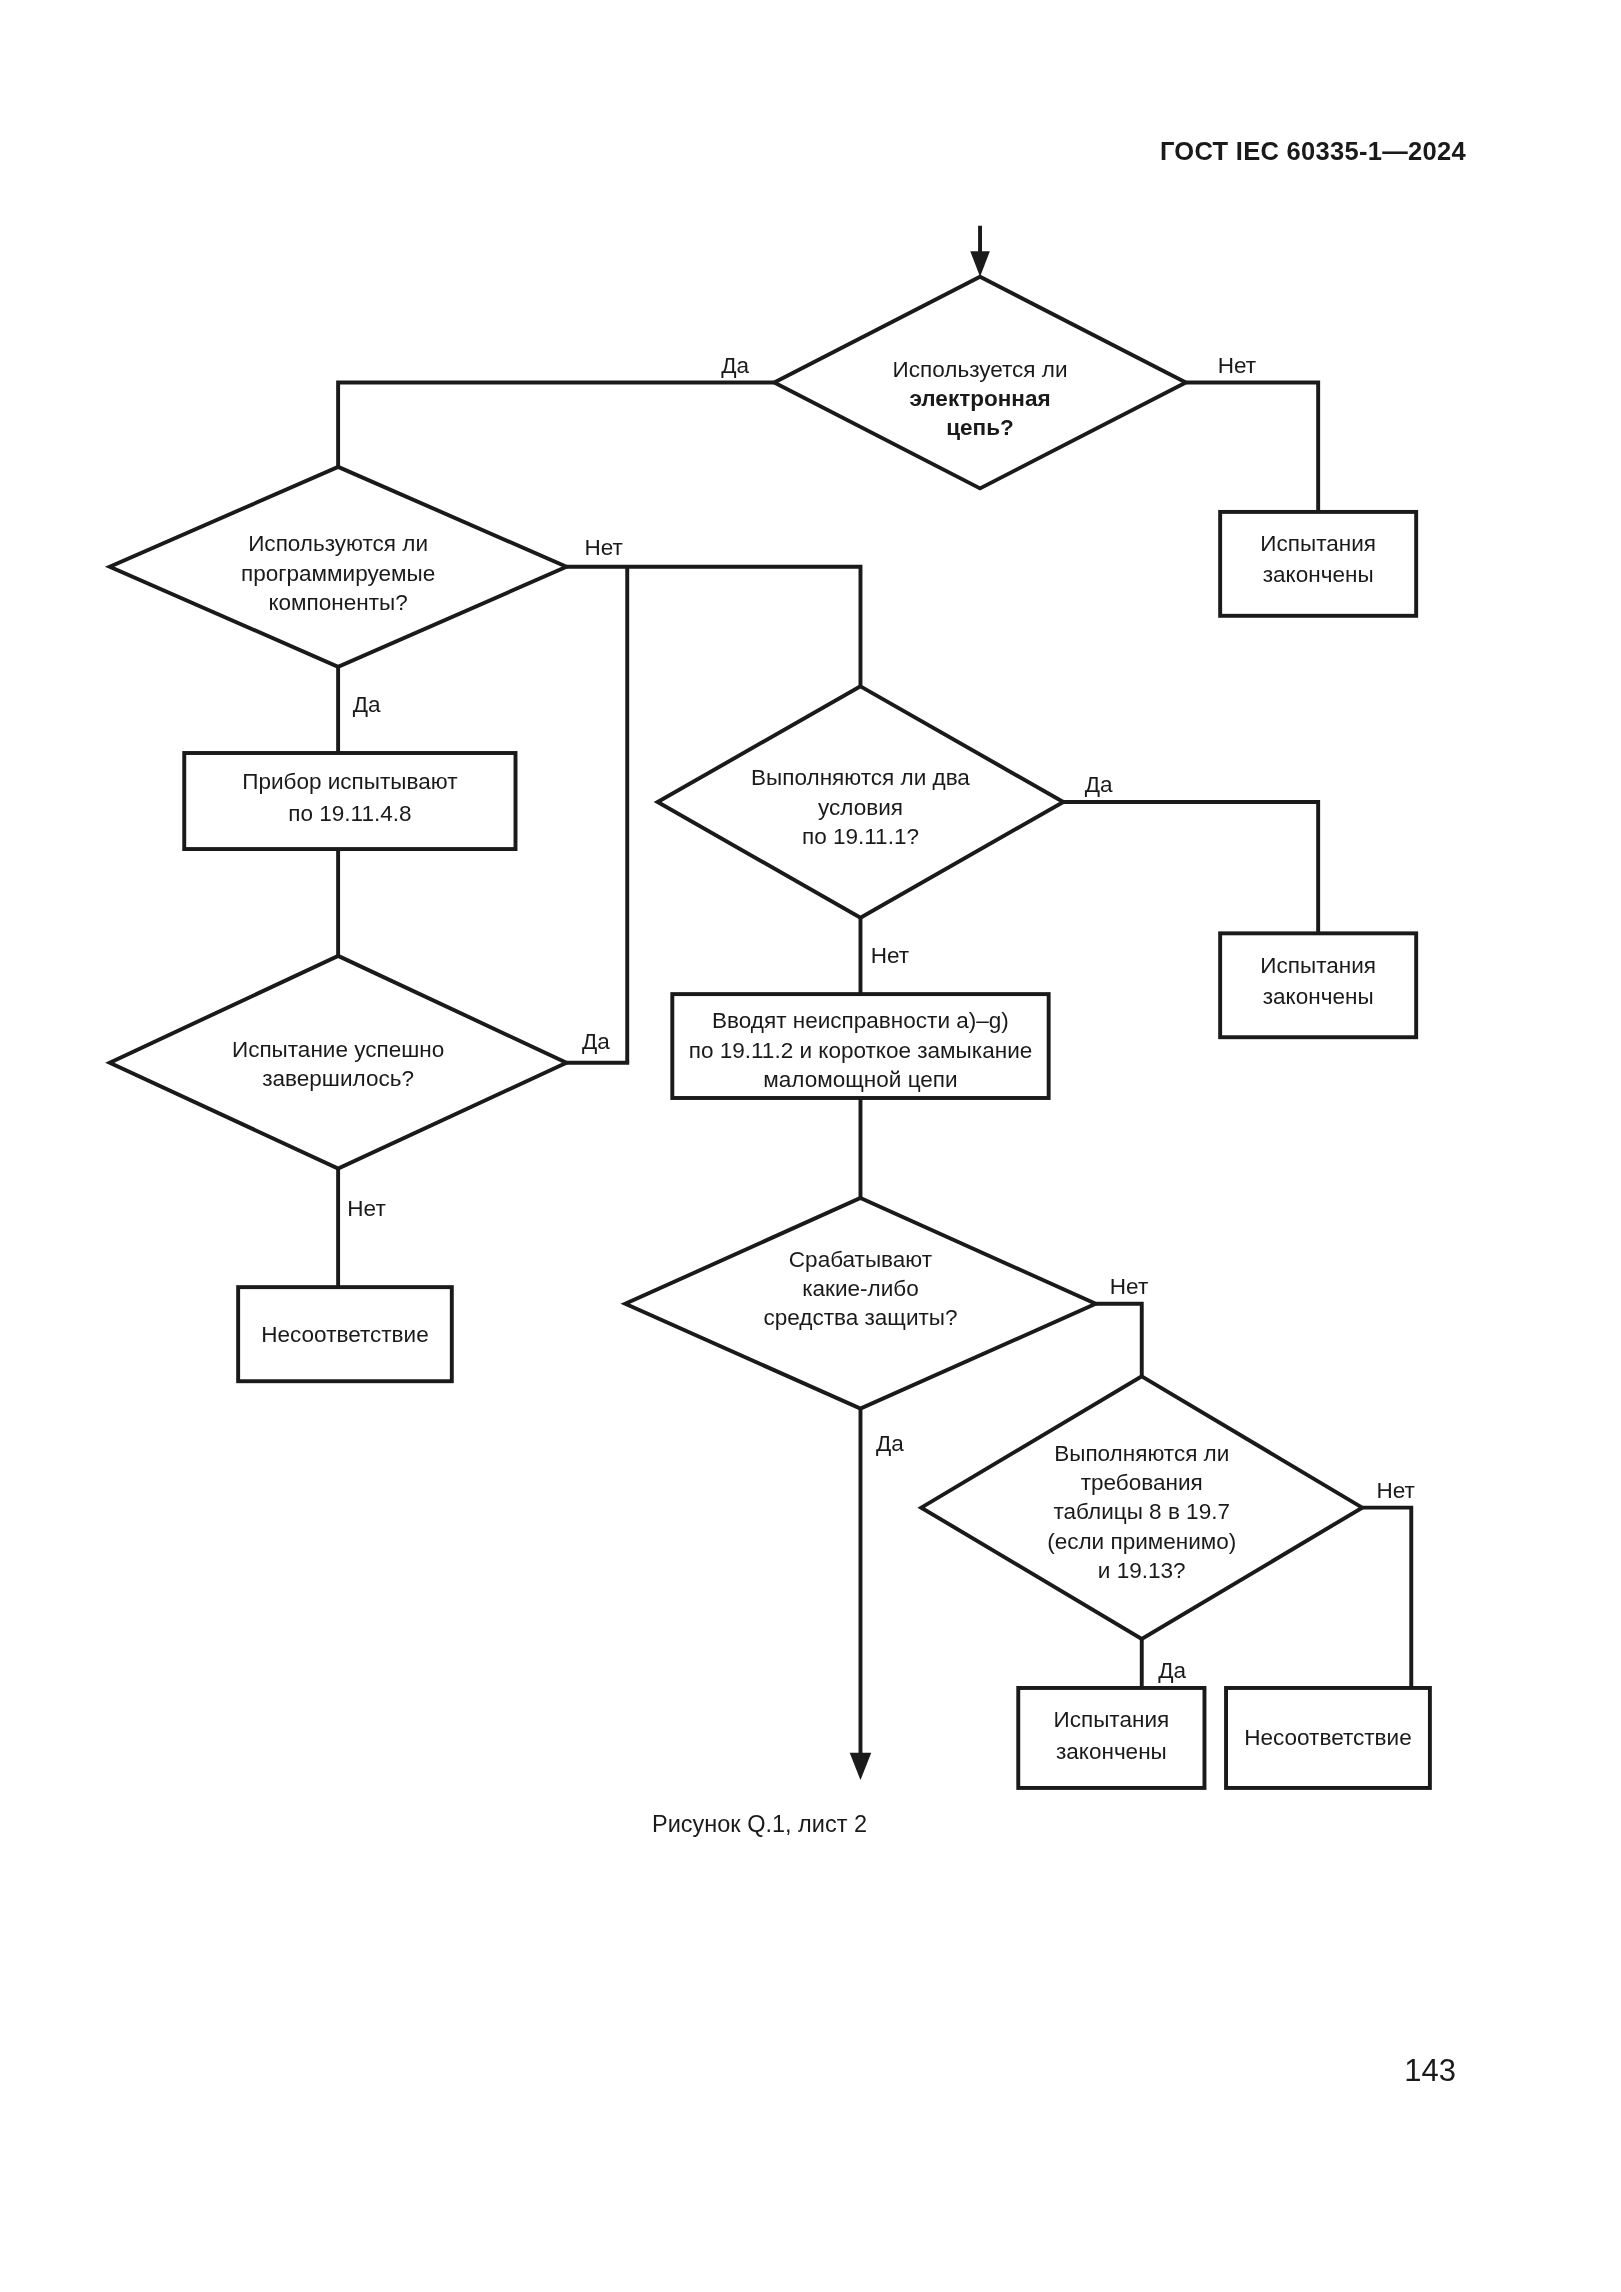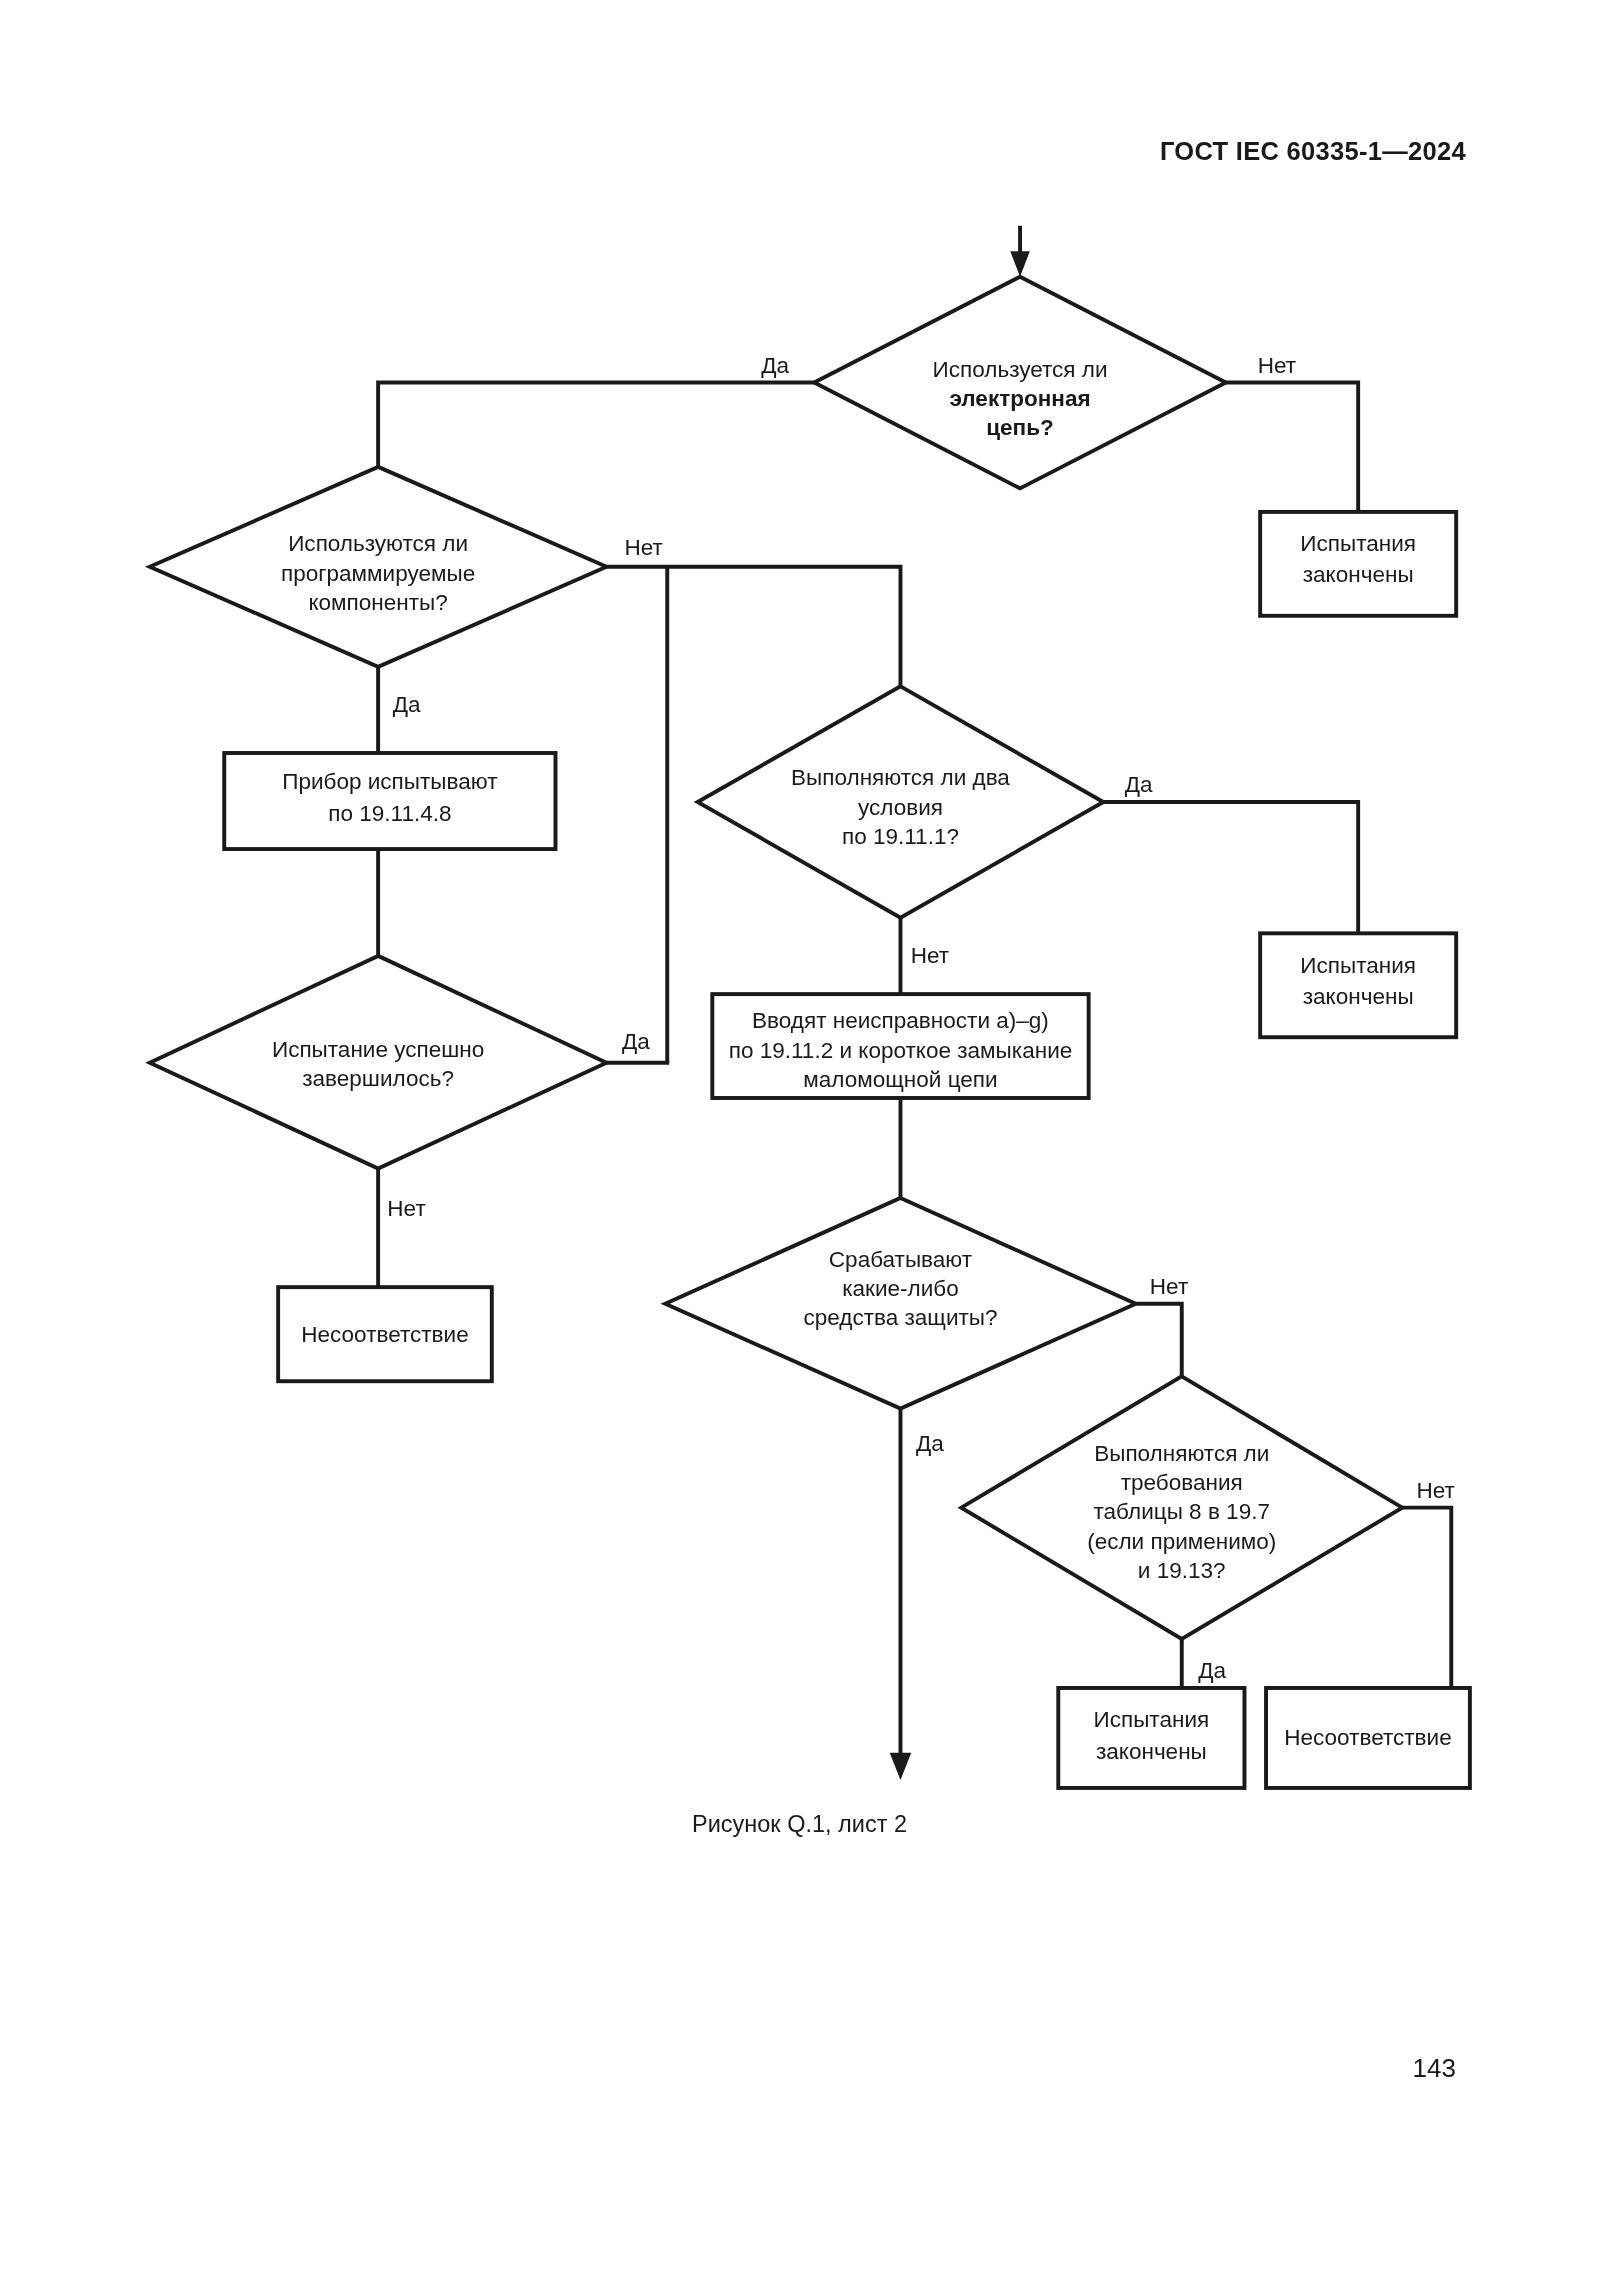--- a/index.html
+++ b/index.html
@@ -12,37 +12,36 @@
     height: 2293px;
     position: relative;
     font-family: "Liberation Sans", sans-serif;
     color: #1a1a1a;
     overflow: hidden;
   }
   .page {
     position: absolute;
     inset: 0;
     background: #ffffff;
-    margin-left: 40px;
   }
   .doc-header {
     position: absolute;
     top: 137px;
     right: 155px;
     font-size: 25.5px;
     font-weight: bold;
     letter-spacing: 0.3px;
     color: #1a1a1a;
     white-space: nowrap;
   }
   .page-number {
     position: absolute;
     top: 2053px;
     right: 165px;
-    font-size: 26px;
+    font-size: 31px;
     color: #1a1a1a;
   }
   .figure-caption {
     position: absolute;
     top: 1811px;
     left: 652px;
     font-size: 23.5px;
     color: #1a1a1a;
     white-space: nowrap;
     text-align: center;

